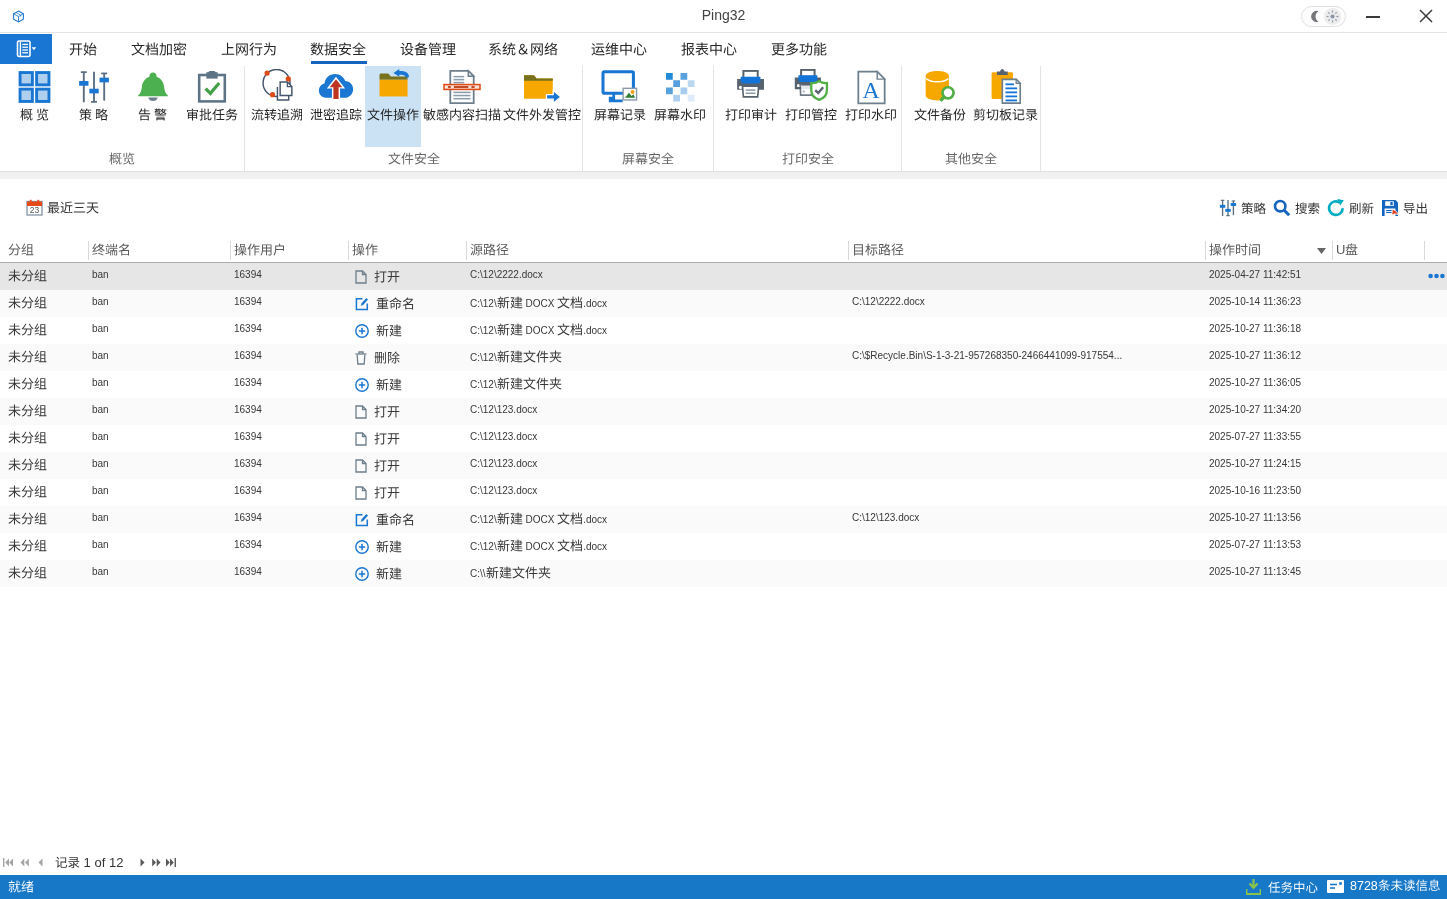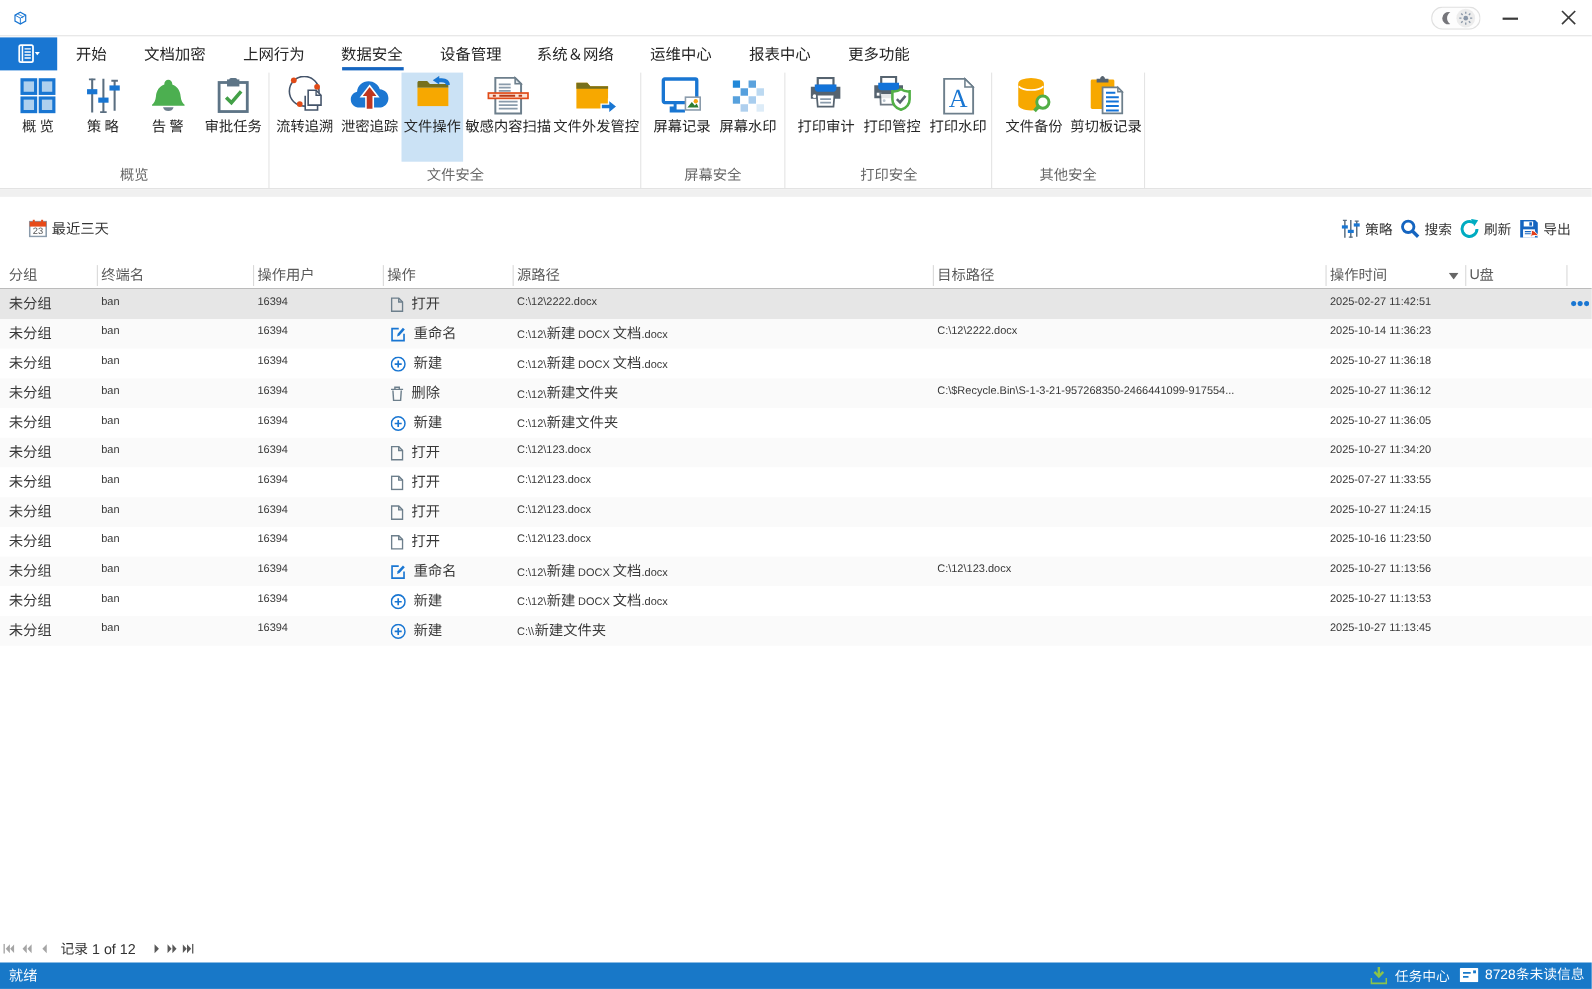--- a/index.html
+++ b/index.html
@@ -144,20 +144,21 @@
       <path id="g4fe1" d="M382 349V411H869V349ZM382 491V552H869V491ZM310 205V269H947V205ZM541 65C568 107 598 164 612 200L679 170C665 135 635 81 606 40ZM369 637V960H434V920H811V957H879V637ZM434 858V699H811V858ZM256 44C205 195 122 345 32 443C45 460 67 497 74 513C107 476 139 432 169 385V963H238V264C271 200 300 132 323 64Z"></path>
       <path id="g606f" d="M266 330H730V410H266ZM266 468H730V549H266ZM266 193H730V273H266ZM262 678V841C262 921 293 942 409 942C433 942 614 942 639 942C736 942 761 912 771 784C750 780 718 769 701 757C696 859 688 873 634 873C594 873 443 873 413 873C349 873 337 868 337 840V678ZM763 688C809 751 857 837 874 892L945 860C926 805 877 721 830 660ZM148 676C124 739 85 825 45 880L114 913C151 855 187 767 212 704ZM419 640C470 687 528 754 553 799L614 761C587 718 530 654 478 609H805V133H506C521 107 538 76 553 45L465 30C457 59 441 100 428 133H194V609H473Z"></path>
     </defs>
   </svg>
 <div id="titlebar">
     <svg class="abs" style="left:12px;top:10px" width="13" height="13" viewBox="0 0 24 24" fill="none" stroke="#1976d2" stroke-width="2">
 <path d="M12 2 L21 7 L21 17 L12 22 L3 17 L3 7 Z"></path>
       <path d="M3 7 L12 12 L21 7 M12 12 L12 22" stroke-width="1.6"></path>
       <path d="M7 4.5 L16 9.5 M16 9.5 L16 12" stroke-width="1.3"></path>
     </svg>
+    <div id="title">Ping32</div>
     <svg class="abs" style="left:1301px;top:6px" width="45" height="21" viewBox="0 0 45 21">
 <rect x="0.5" y="0.5" width="44" height="20" rx="10" fill="#fdfdfd" stroke="#e0e0e0"></rect>
 <circle cx="31.5" cy="10.5" r="8.5" fill="#ececec"></circle>
 <path d="M17.5 5.2 a5.6 5.6 0 1 0 0 10.6 a6.2 6.2 0 0 1 0 -10.6 Z" fill="#75757a"></path>
 <g stroke="#8a97a8" stroke-width="1.2">
         <circle cx="31.5" cy="10.5" r="2.1" fill="#8a97a8" stroke="none"></circle>
 <line x1="31.5" y1="4.6" x2="31.5" y2="6.6"></line>
         <line x1="31.5" y1="14.4" x2="31.5" y2="16.4"></line>
 <line x1="25.6" y1="10.5" x2="27.6" y2="10.5"></line>
         <line x1="35.4" y1="10.5" x2="37.4" y2="10.5"></line>
@@ -732,21 +733,21 @@
       <svg width="12" height="14" viewBox="0 0 12 14" fill="none" stroke="#6d7f8c" stroke-width="1.3">
         <path d="M1 1 L7.5 1 L11 4.5 L11 13 L1 13 Z"></path>
         <path d="M7.5 1 L7.5 4.5 L11 4.5"></path>
       </svg>
       <span><svg class="k" style="vertical-align:-1.56px;" width="26.00" height="13" viewBox="0 0 2000 1000">
           <use href="#g6253" x="0"></use>
           <use href="#g5f00" x="1000"></use>
         </svg></span>
     </div>
     <div class="cell" style="left:470px;width:375px">C:\12\2222.docx</div>
-    <div class="cell" style="left:1209px">2025-02-27 11:42:51</div>
+    <div class="cell" style="left:1209px">2025-04-27 11:42:51</div>
     <div class="cell" style="left:1428px;top:10px;line-height:0"><svg width="17" height="6" viewBox="0 0 17 6">
         <g fill="#1976d2">
           <circle cx="2.6" cy="3" r="2.3"></circle>
           <circle cx="8.5" cy="3" r="2.3"></circle>
           <circle cx="14.4" cy="3" r="2.3"></circle>
         </g>
       </svg></div>
   </div>
 <div class="row" style="top:290px;background:#fafafa">
     <div class="cell" style="left:8px"><svg class="k" style="vertical-align:-1.56px;" width="39.00" height="13" viewBox="0 0 3000 1000">
@@ -994,21 +995,21 @@
           <use href="#g5efa" x="1000"></use>
         </svg></span>
     </div>
     <div class="cell" style="left:470px;width:375px">C:\12\<svg class="k" style="vertical-align:-1.56px;" width="26.00" height="13" viewBox="0 0 2000 1000">
         <use href="#g65b0" x="0"></use>
         <use href="#g5efa" x="1000"></use>
       </svg> DOCX <svg class="k" style="vertical-align:-1.56px;" width="26.00" height="13" viewBox="0 0 2000 1000">
         <use href="#g6587" x="0"></use>
         <use href="#g6863" x="1000"></use>
       </svg>.docx</div>
-    <div class="cell" style="left:1209px">2025-10-27 11:13:53</div>
+    <div class="cell" style="left:1209px">2025-07-27 11:13:53</div>
   </div>
 <div class="row" style="top:560px;background:#fafafa">
     <div class="cell" style="left:8px"><svg class="k" style="vertical-align:-1.56px;" width="39.00" height="13" viewBox="0 0 3000 1000">
         <use href="#g672a" x="0"></use>
         <use href="#g5206" x="1000"></use>
         <use href="#g7ec4" x="2000"></use>
       </svg></div>
     <div class="cell" style="left:92px">ban</div>
     <div class="cell" style="left:234px">16394</div>
     <div class="cell opcell" style="left:355px;top:0;height:27px">

